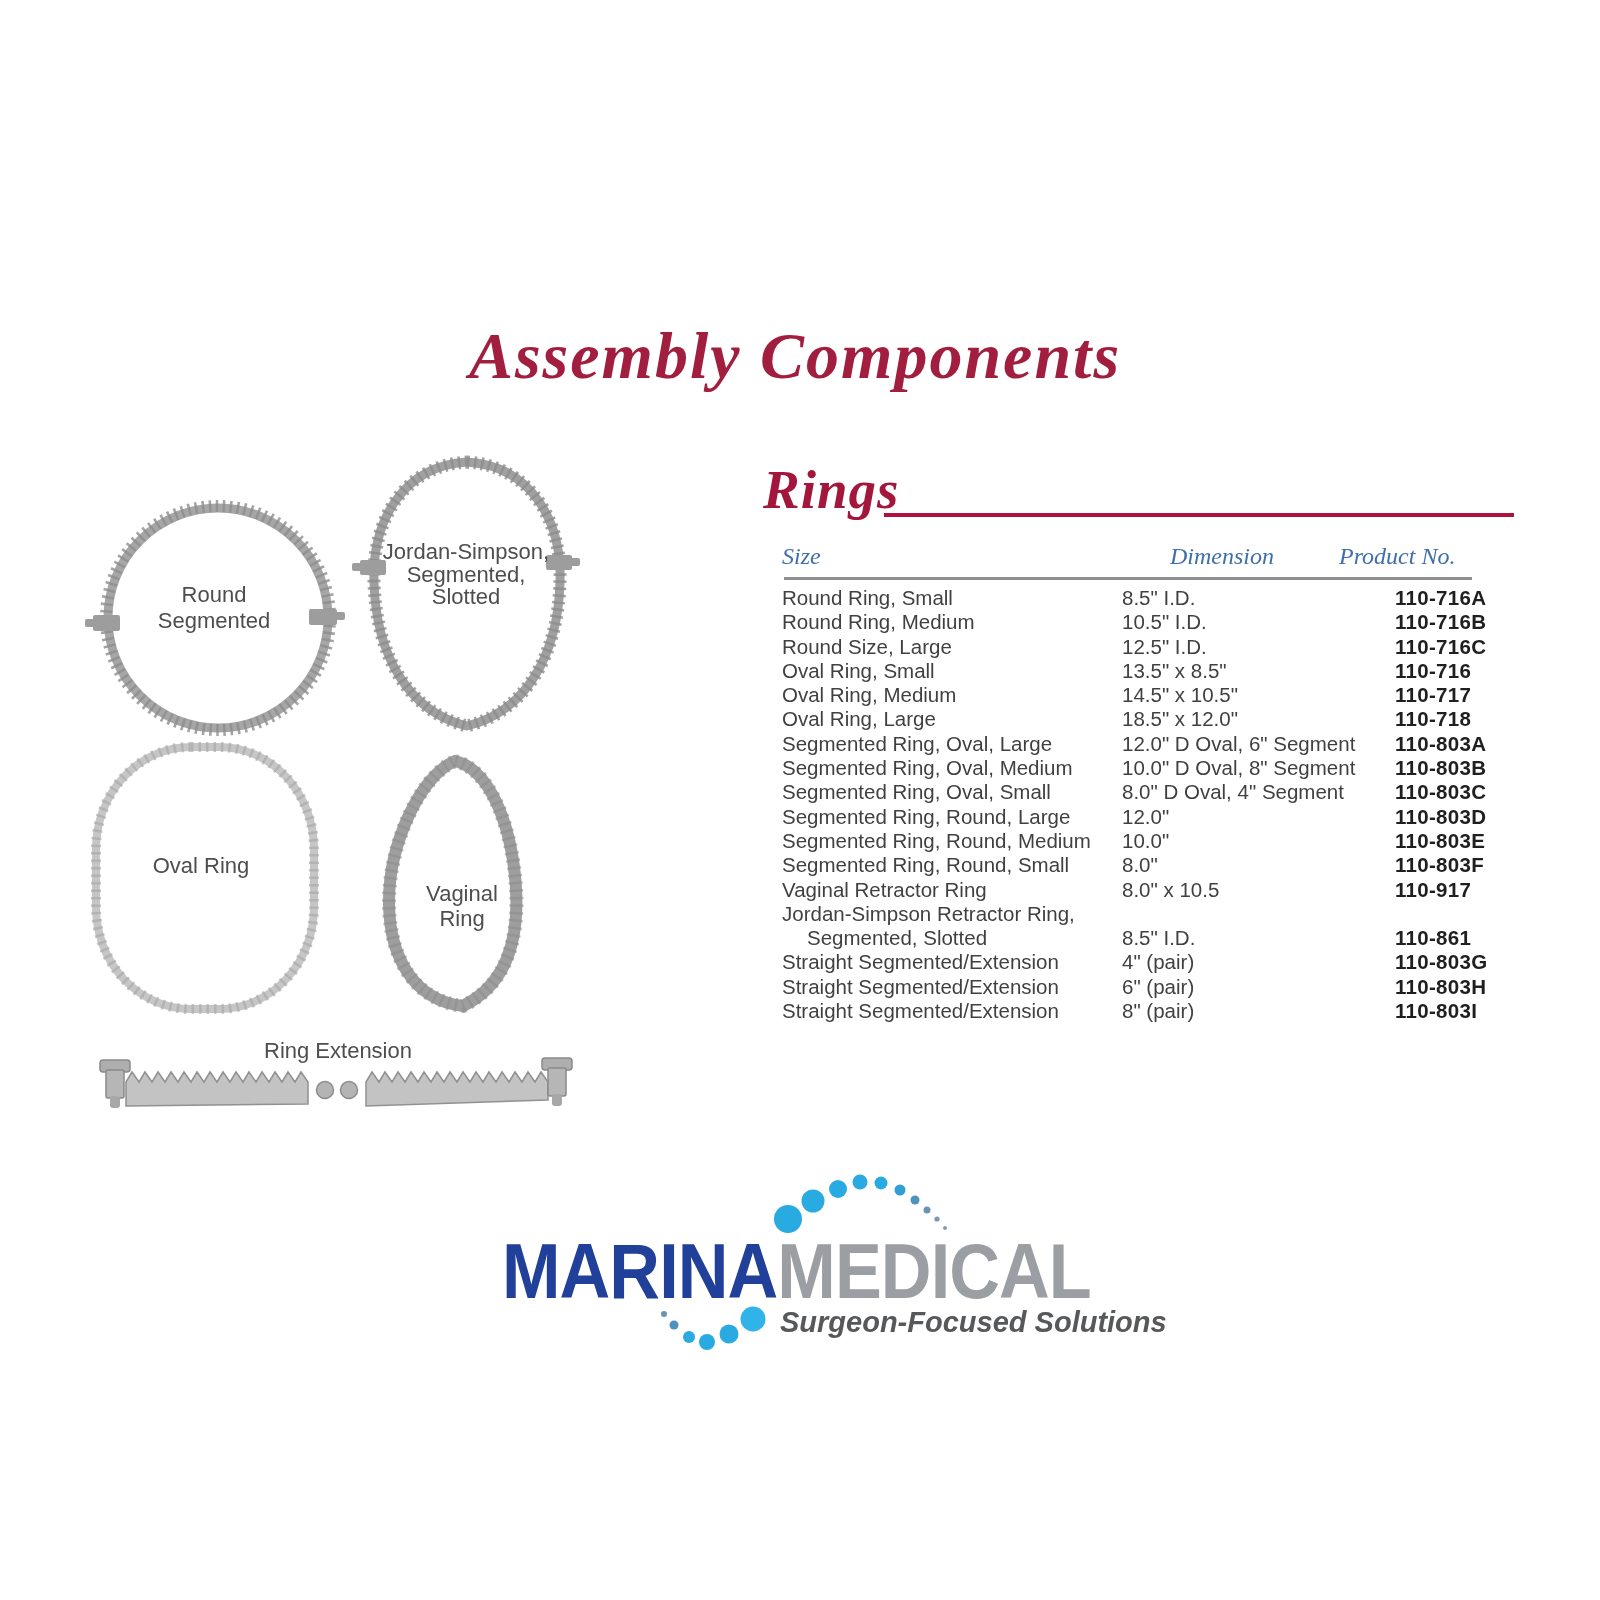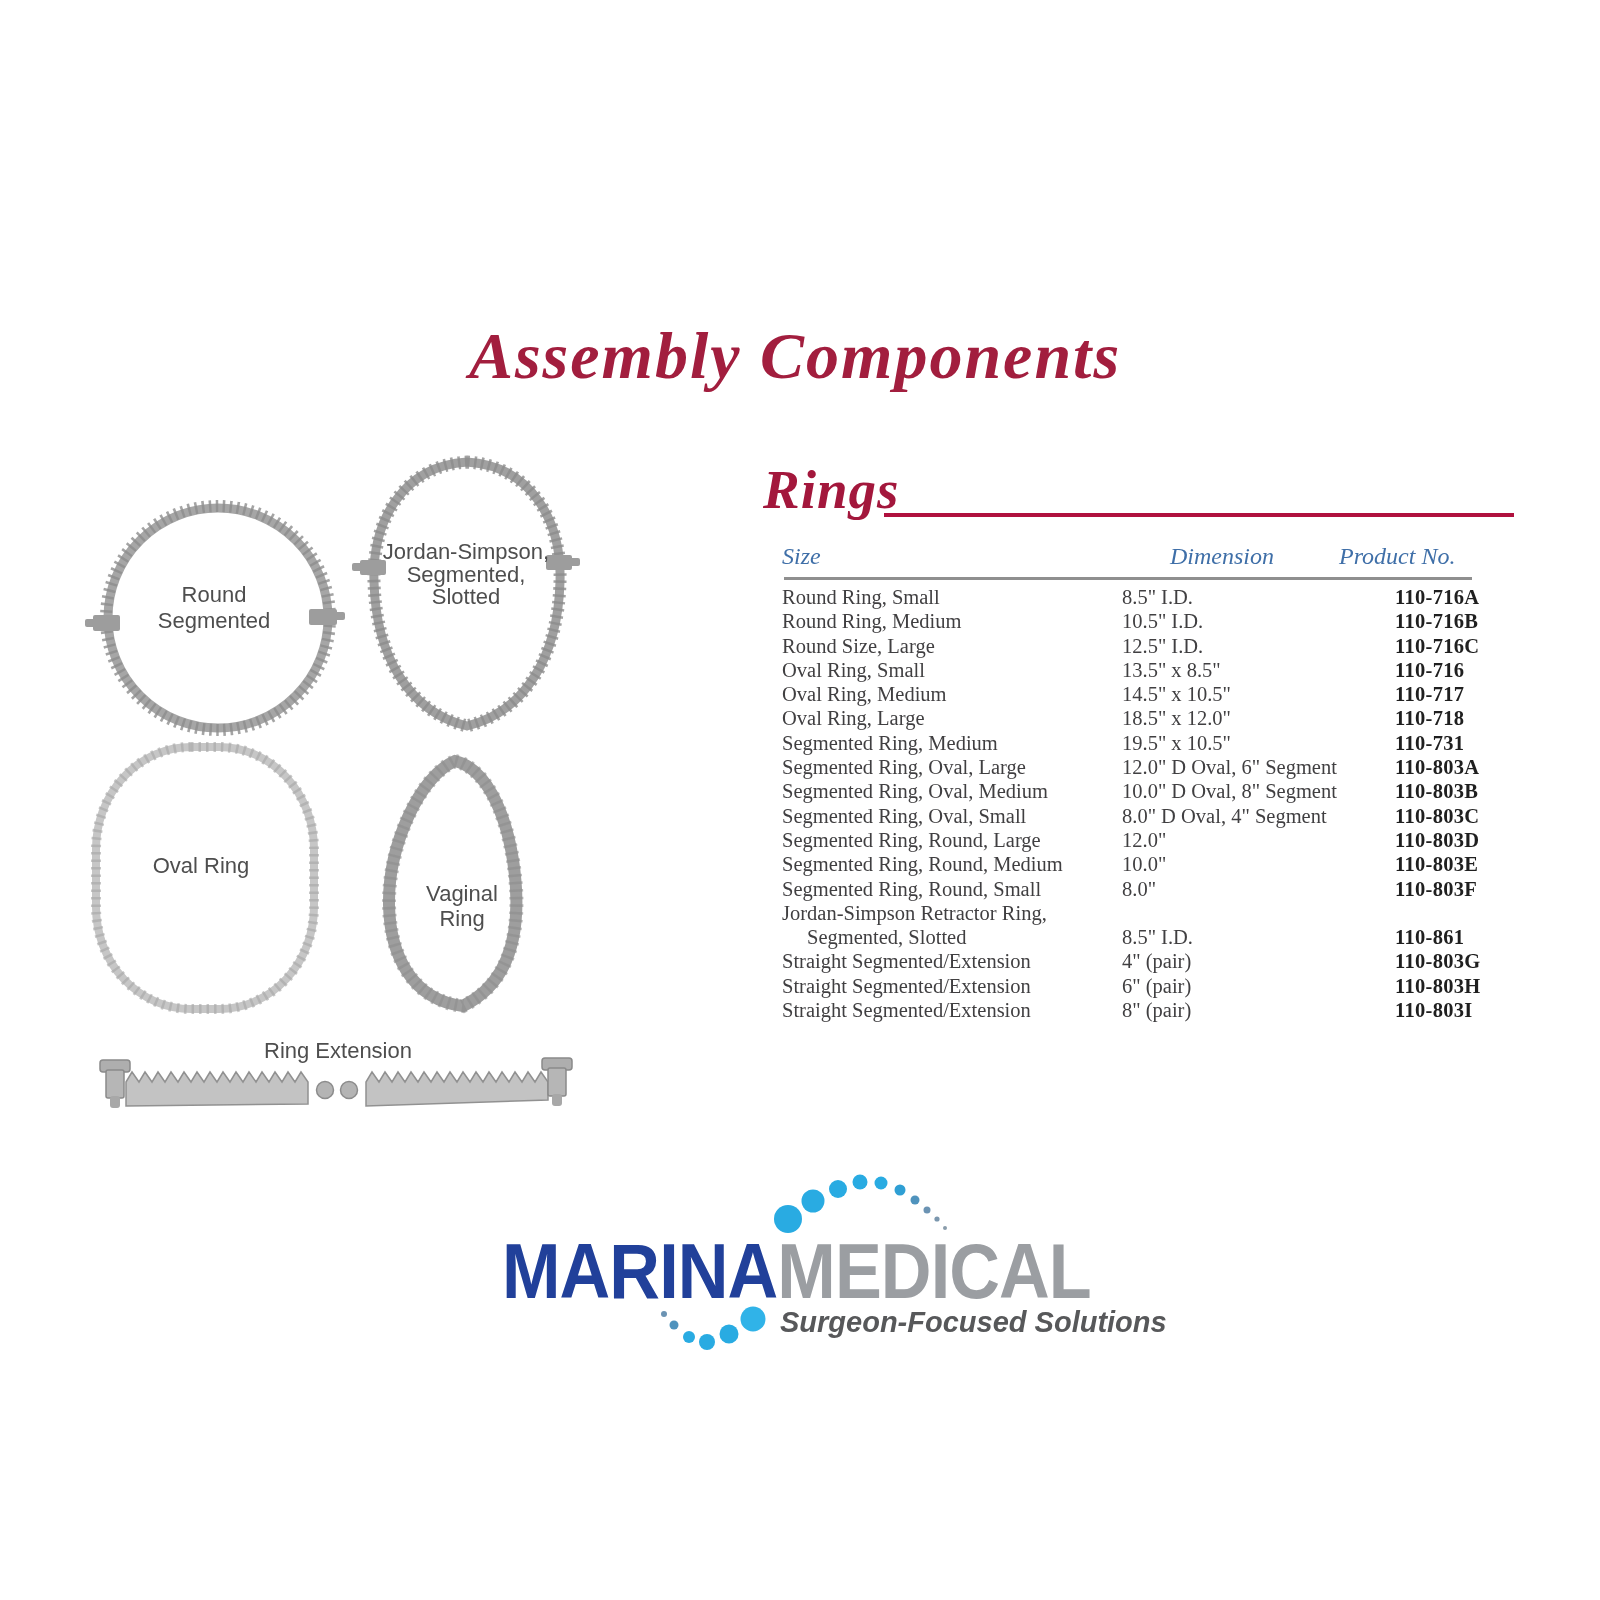--- a/index.html
+++ b/index.html
@@ -25,21 +25,21 @@
 
   
   .thead{font-family:"Liberation Serif",serif;font-style:italic;
          font-size:24px;color:#3f6fa8;top:543px;white-space:nowrap;}
   .th-size{left:782px;}
   .th-dim{left:1170px;}
   .th-prod{left:1339px;}
   .gray-rule{left:784px;top:577px;width:688px;height:3px;background:#8f8f8f;}
 
   
-  #table-rows{left:782px;top:586px;width:740px;font-family:Liberation Serif, serif;}
+  #table-rows{left:782px;top:586px;width:740px;}
   .trow{position:relative;height:24.3px;}
   .cell{position:absolute;top:0;white-space:nowrap;font-size:20.5px;color:#403f41;}
   .cell-size{left:0;}
   .trow.indent .cell-size{left:25px;}
   .cell-dim{left:340px;}
   .cell-prod{left:613px;font-weight:bold;color:#1f1f1f;letter-spacing:.3px;text-align:right;}
 
   
   .illus{left:80px;top:450px;}
   .ring-label{font-family:"Liberation Sans",sans-serif;font-size:22px;fill:#4e4e4e;
@@ -151,25 +151,20 @@
       <span class="cell cell-size">Oval Ring, Medium</span>
       <span class="cell cell-dim">14.5" x 10.5"</span>
       <span class="cell cell-prod">110-717</span>
     </div>
     <div class="trow">
       <span class="cell cell-size">Oval Ring, Large</span>
       <span class="cell cell-dim">18.5" x 12.0"</span>
       <span class="cell cell-prod">110-718</span>
     </div>
     <div class="trow">
-      <span class="cell cell-size">Segmented Ring, Medium</span>
-      <span class="cell cell-dim">19.5" x 10.5"</span>
-      <span class="cell cell-prod">110-731</span>
-    </div>
-    <div class="trow">
       <span class="cell cell-size">Segmented Ring, Oval, Large</span>
       <span class="cell cell-dim">12.0" D Oval, 6" Segment</span>
       <span class="cell cell-prod">110-803A</span>
     </div>
     <div class="trow">
       <span class="cell cell-size">Segmented Ring, Oval, Medium</span>
       <span class="cell cell-dim">10.0" D Oval, 8" Segment</span>
       <span class="cell cell-prod">110-803B</span>
     </div>
     <div class="trow">
@@ -184,20 +179,25 @@
     </div>
     <div class="trow">
       <span class="cell cell-size">Segmented Ring, Round, Medium</span>
       <span class="cell cell-dim">10.0"</span>
       <span class="cell cell-prod">110-803E</span>
     </div>
     <div class="trow">
       <span class="cell cell-size">Segmented Ring, Round, Small</span>
       <span class="cell cell-dim">8.0"</span>
       <span class="cell cell-prod">110-803F</span>
+    </div>
+    <div class="trow">
+      <span class="cell cell-size">Vaginal Retractor Ring</span>
+      <span class="cell cell-dim">8.0" x 10.5</span>
+      <span class="cell cell-prod">110-917</span>
     </div>
     <div class="trow">
       <span class="cell cell-size">Jordan-Simpson Retractor Ring,</span>
       <span class="cell cell-dim"></span>
       <span class="cell cell-prod"></span>
     </div>
     <div class="trow indent">
       <span class="cell cell-size">Segmented, Slotted</span>
       <span class="cell cell-dim">8.5" I.D.</span>
       <span class="cell cell-prod">110-861</span>

